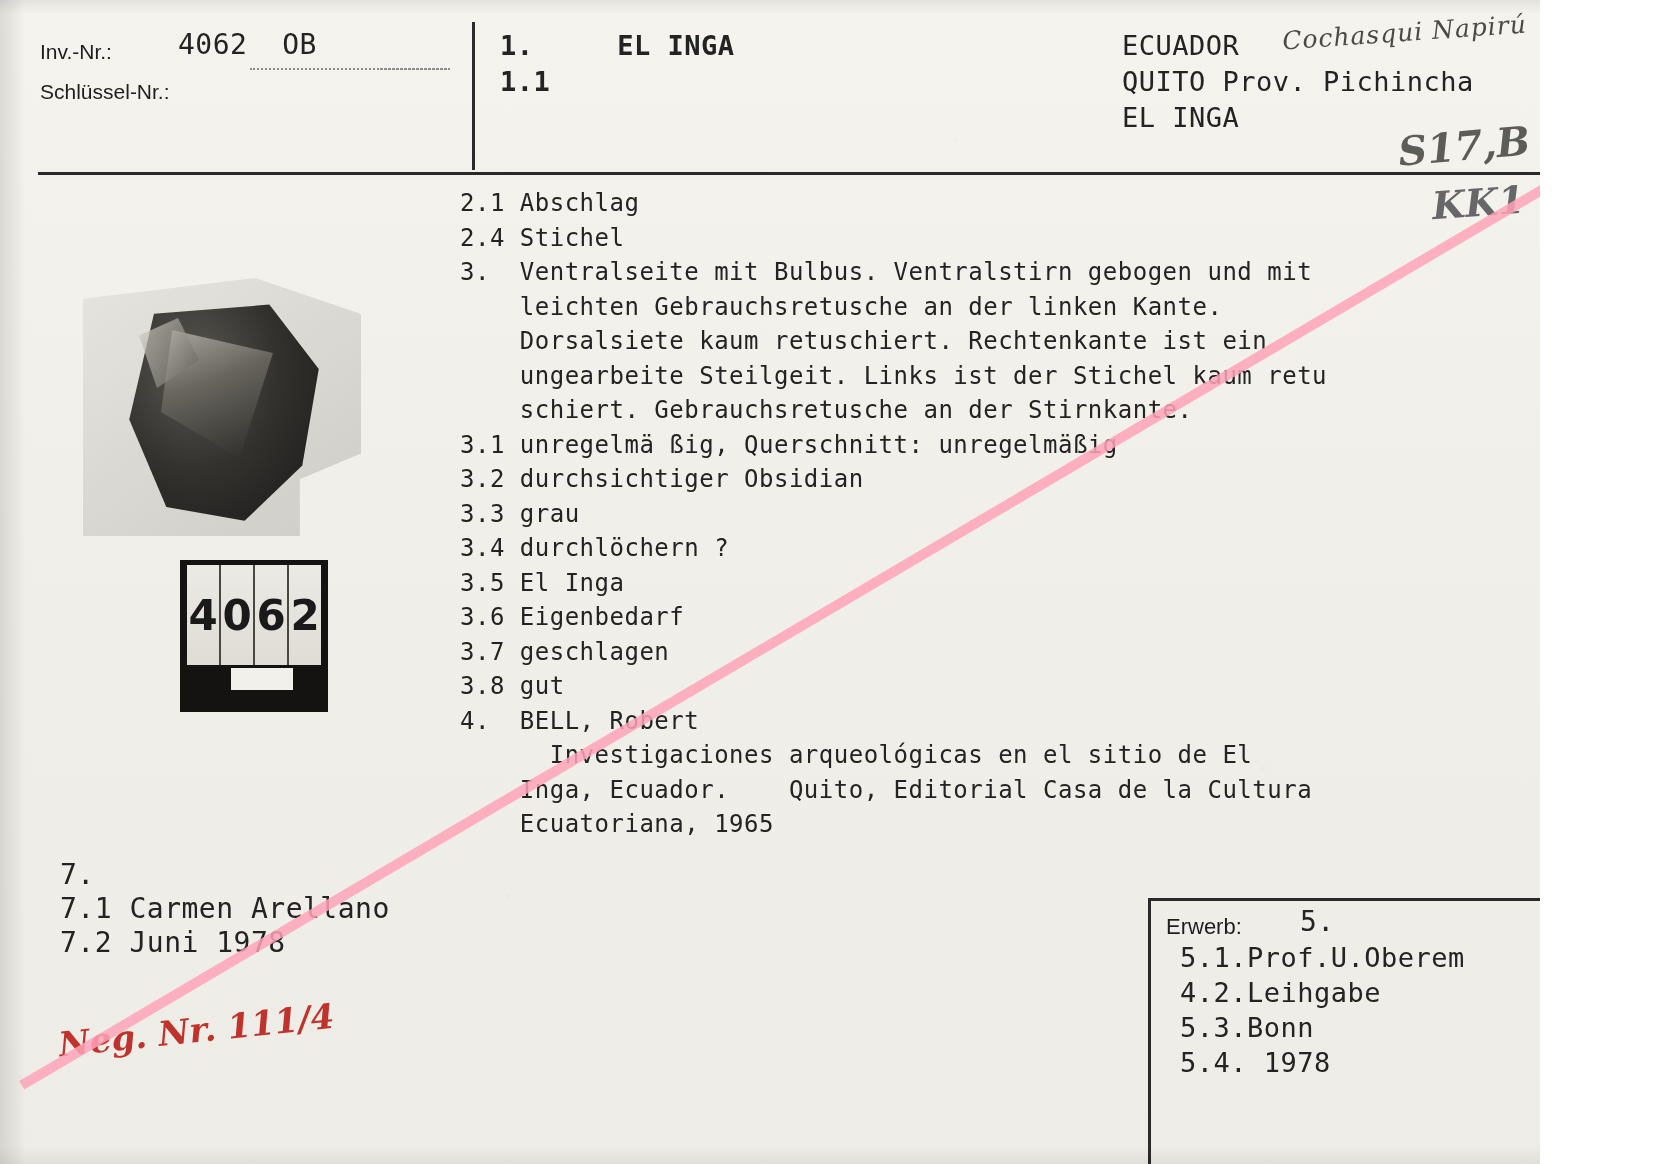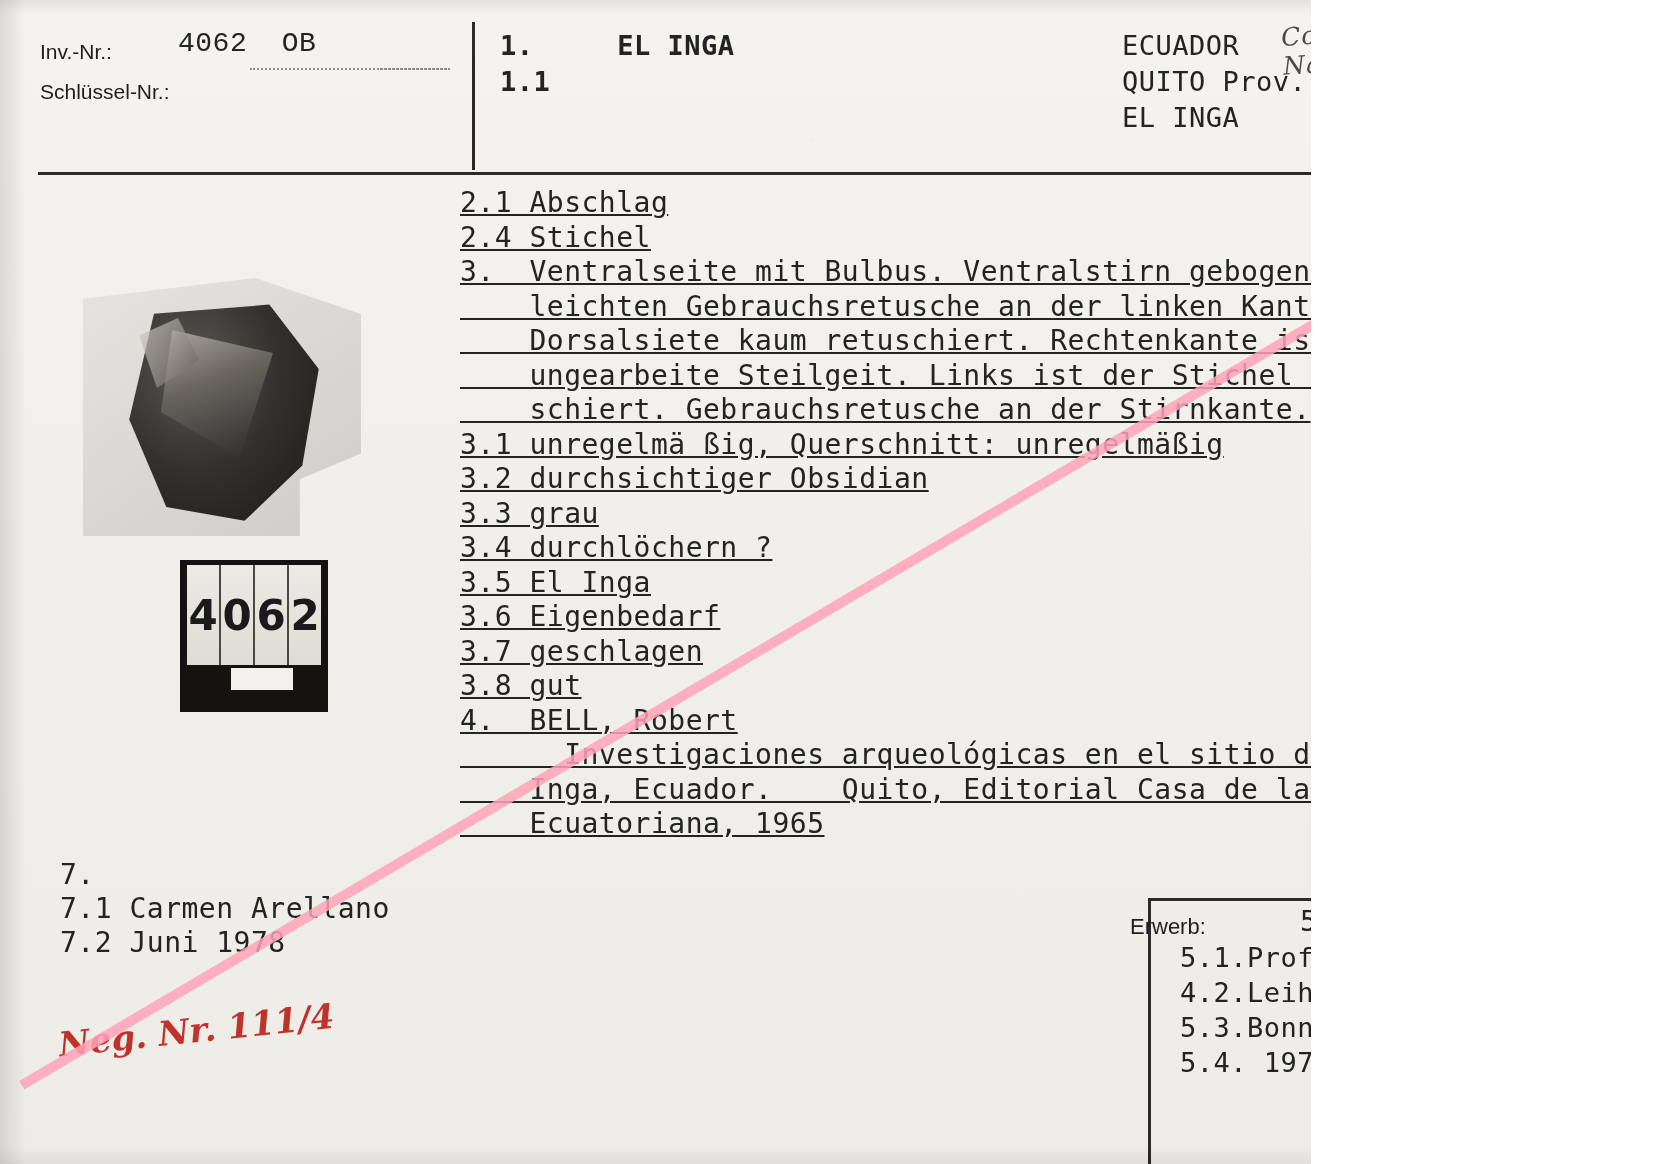--- a/index.html
+++ b/index.html
@@ -8,21 +8,21 @@
     background: #ffffff;
   }
   body {
     width: 1653px;
     height: 1164px;
     overflow: hidden;
     font-family: "Liberation Sans", sans-serif;
   }
   #card {
     position: relative;
-    width: 1311px;
+    width: 1540px;
     height: 1164px;
     background: #f3f1ec;
     background-image:
       radial-gradient(circle at 15% 30%, rgba(0,0,0,0.015) 0 2px, transparent 3px),
       radial-gradient(circle at 62% 12%, rgba(0,0,0,0.013) 0 2px, transparent 3px),
       radial-gradient(circle at 82% 66%, rgba(0,0,0,0.012) 0 2px, transparent 3px),
       radial-gradient(circle at 33% 77%, rgba(0,0,0,0.012) 0 2px, transparent 3px),
       linear-gradient(180deg, #f5f3ee 0%, #f1efe9 45%, #eeece6 100%);
     overflow: hidden;
   }
@@ -39,21 +39,20 @@
     font-family: "Liberation Sans", sans-serif;
     font-size: 21px;
     color: #1e1e1e;
   }
   #inv-label { left: 40px; top: 40px; }
   #key-label { left: 40px; top: 80px; }
   #inv-value {
     position: absolute;
     left: 178px; top: 28px;
     font-size: 28px;
-    font-family: Liberation Mono, monospace;
   }
   #dotline1 {
     position: absolute;
     left: 250px; top: 68px; width: 200px;
     border-bottom: 2px dotted #8d8d8d;
   }
   #dotline2 {
     position: absolute;
     left: 380px; top: 68px; width: 70px;
     border-bottom: 2px dotted #8d8d8d;
@@ -194,43 +193,42 @@
     position: absolute;
     left: 148px; top: 390px;
     width: 62px; height: 22px;
     background: #f2f0ea;
   }
 
   
   #main-block {
     position: absolute;
     left: 460px; top: 186px;
-    font-size: 28px;
+    font-size: 24px;
     line-height: 34.5px;
-    text-decoration: underline;
   }
   #footer-block {
     position: absolute;
     left: 60px; top: 858px;
     font-size: 28px;
     line-height: 34px;
   }
 
   
   #acq-box {
     position: absolute;
     left: 1148px; top: 898px;
     width: 466px; height: 266px;
     border-left: 3px solid #2a2a2a;
     border-top: 3px solid #2a2a2a;
     box-sizing: border-box;
   }
   #acq-label {
     position: absolute;
-    left: 1130px; top: 914px;
+    left: 1166px; top: 914px;
     font-family: "Liberation Sans", sans-serif;
     font-size: 22px;
     color: #1e1e1e;
   }
   #acq-list {
     position: absolute;
     left: 1180px; top: 940px;
     font-size: 27px;
     line-height: 35px;
   }

